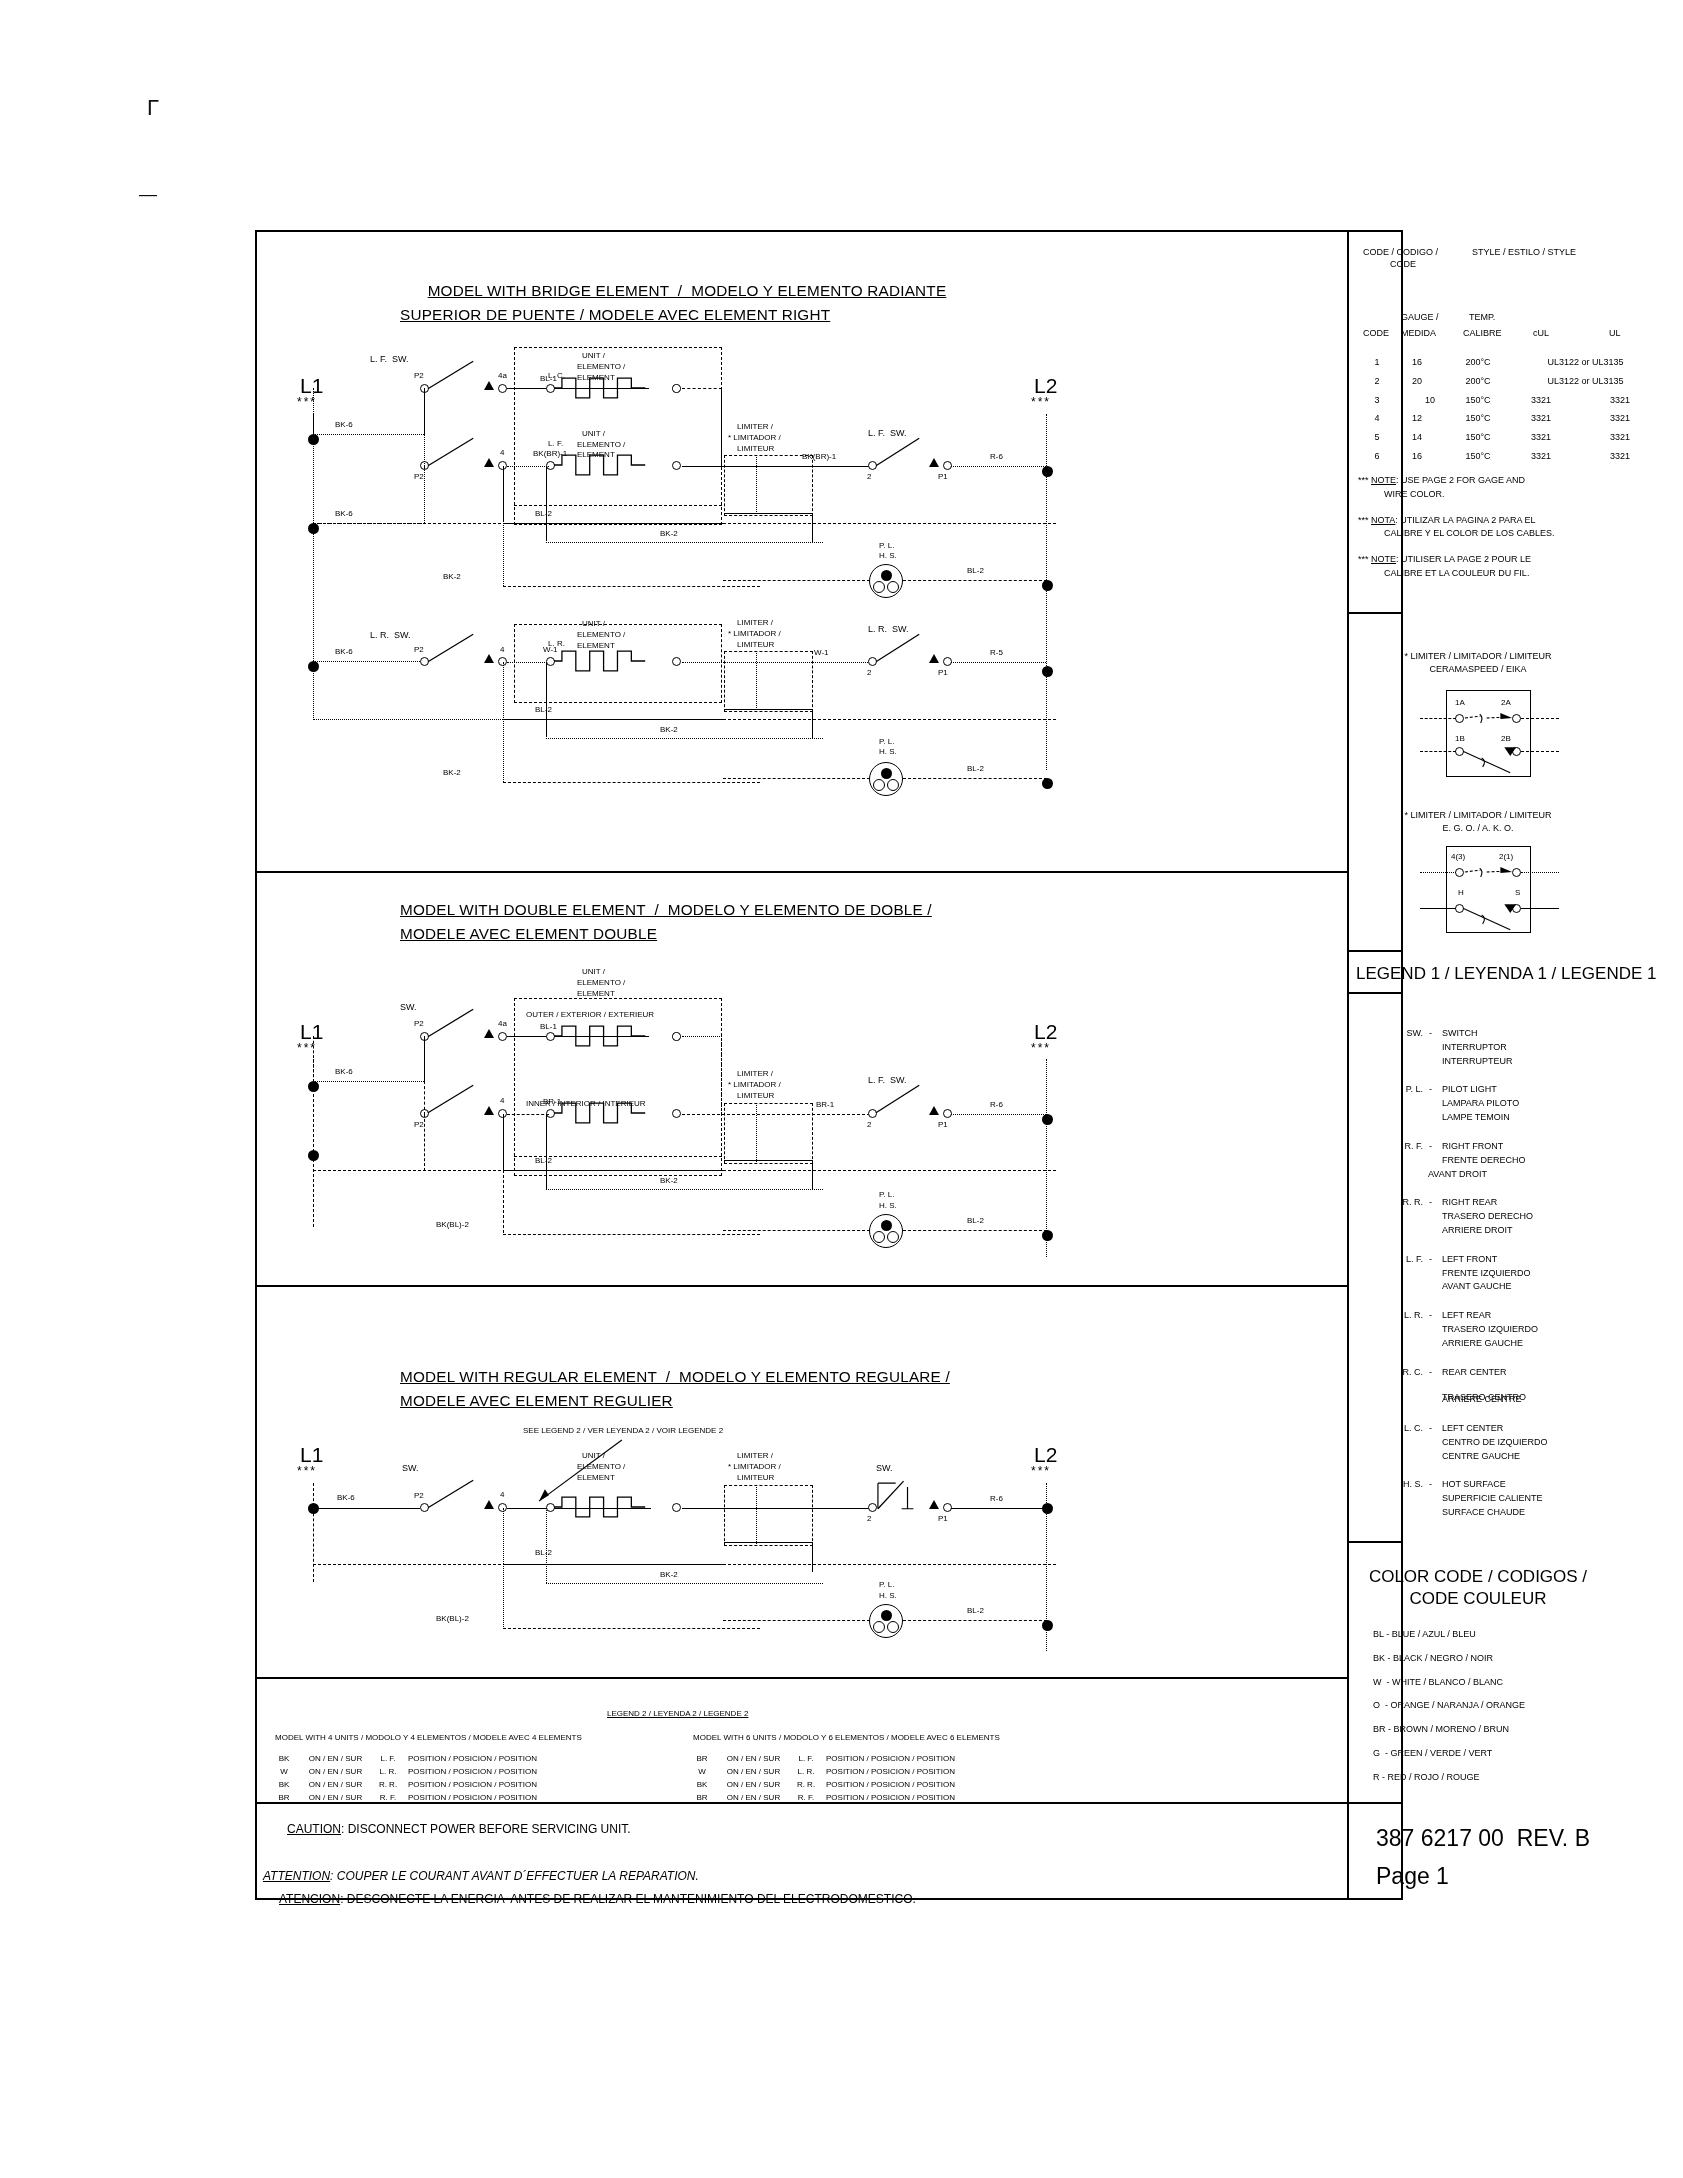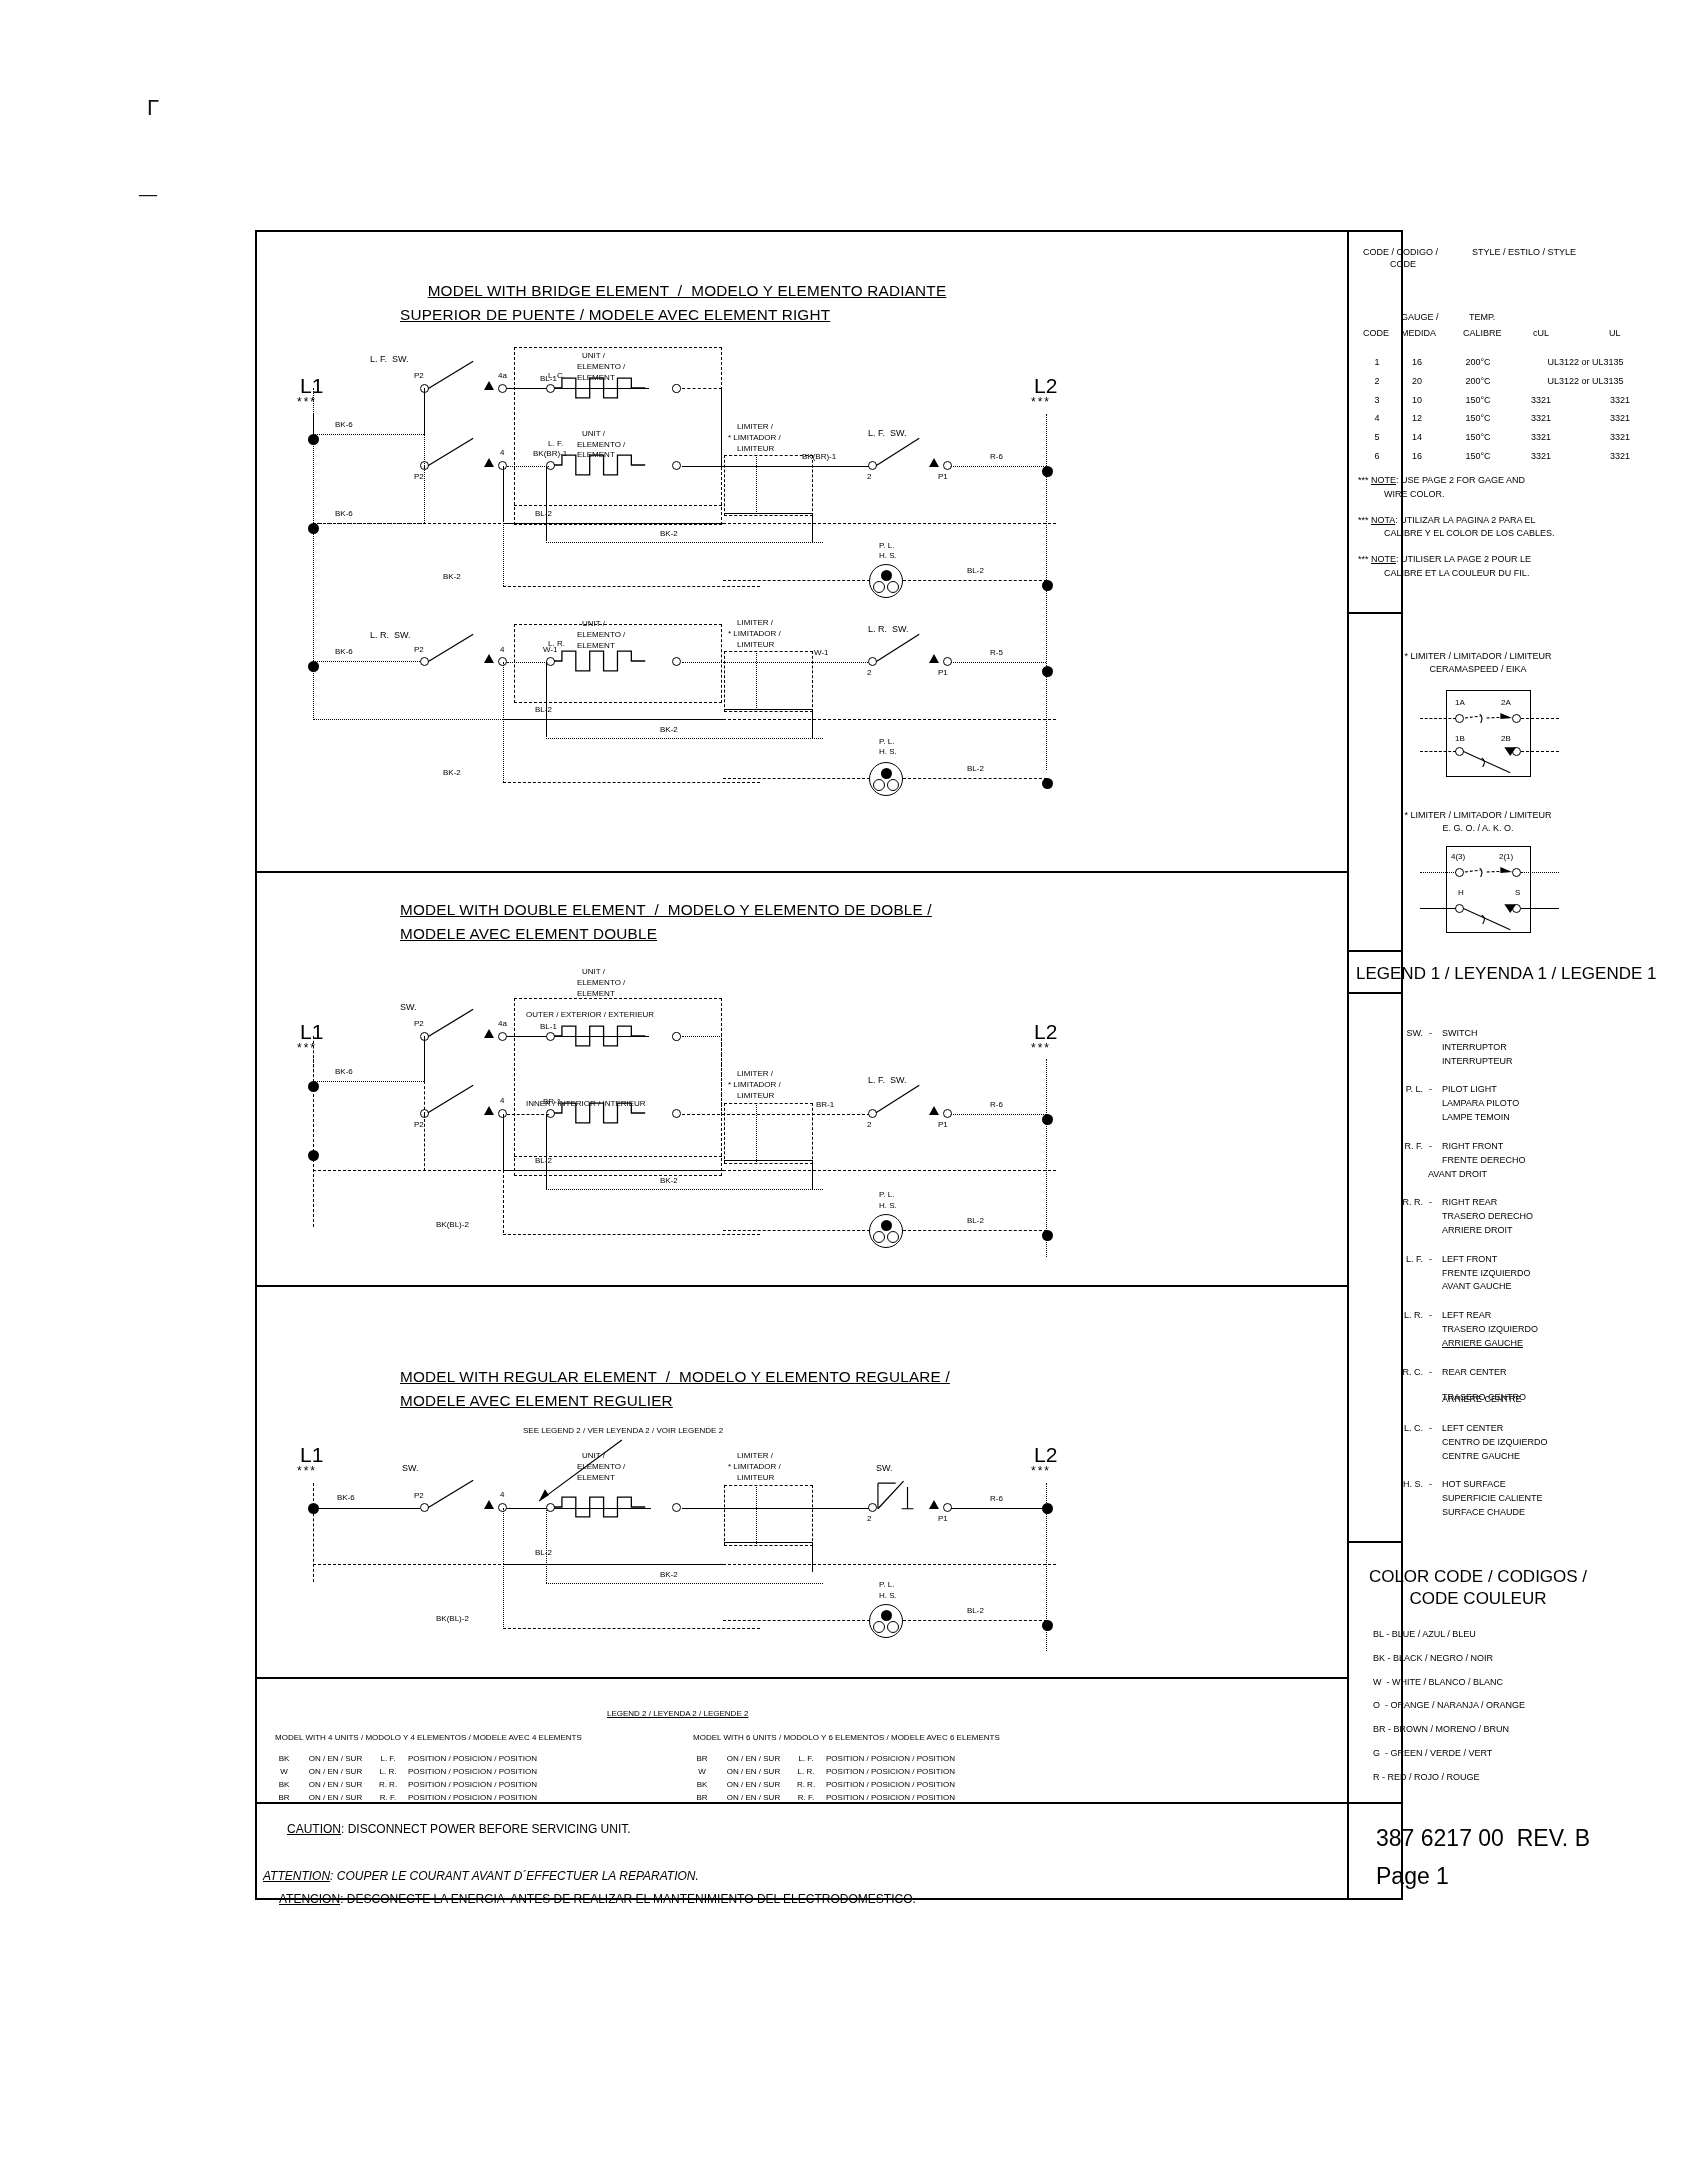--- a/index.html
+++ b/index.html
@@ -540,21 +540,21 @@
   <div id="code-rows" style="position:absolute;left:1347px;top:357px;width:56px;">
       <div class="t tiny" style="left: 18px; top: 0px; width: 24px; text-align: center;">1</div>
       <div class="t tiny" style="left: 55px; top: 0px; width: 30px; text-align: center;">16</div>
       <div class="t tiny" style="left: 111px; top: 0px; width: 40px; text-align: center;">200°C</div>
       <div class="t tiny" style="left: 164px; top: 0px; width: 149px; text-align: center;">UL3122 or UL3135</div>
       <div class="t tiny" style="left: 18px; top: 19px; width: 24px; text-align: center;">2</div>
       <div class="t tiny" style="left: 55px; top: 19px; width: 30px; text-align: center;">20</div>
       <div class="t tiny" style="left: 111px; top: 19px; width: 40px; text-align: center;">200°C</div>
       <div class="t tiny" style="left: 164px; top: 19px; width: 149px; text-align: center;">UL3122 or UL3135</div>
       <div class="t tiny" style="left: 18px; top: 38px; width: 24px; text-align: center;">3</div>
-      <div class="t tiny" style="left: 55px; top: 38px; width: 30px; text-align: center;">10</div>
+      <div class="t tiny" style="left: 55px; top: 38px; width: 30px; text-align: center; padding-left: 13px;">10</div>
       <div class="t tiny" style="left: 111px; top: 38px; width: 40px; text-align: center;">150°C</div>
       <div class="t tiny" style="left: 170px; top: 38px; width: 48px; text-align: center;">3321</div>
       <div class="t tiny" style="left: 249px; top: 38px; width: 48px; text-align: center;">3321</div>
       <div class="t tiny" style="left: 18px; top: 56px; width: 24px; text-align: center;">4</div>
       <div class="t tiny" style="left: 55px; top: 56px; width: 30px; text-align: center;">12</div>
       <div class="t tiny" style="left: 111px; top: 56px; width: 40px; text-align: center;">150°C</div>
       <div class="t tiny" style="left: 170px; top: 56px; width: 48px; text-align: center;">3321</div>
       <div class="t tiny" style="left: 249px; top: 56px; width: 48px; text-align: center;">3321</div>
       <div class="t tiny" style="left: 18px; top: 75px; width: 24px; text-align: center;">5</div>
       <div class="t tiny" style="left: 55px; top: 75px; width: 30px; text-align: center;">14</div>
@@ -655,21 +655,21 @@
       <div class="t tiny" style="left: 61px; top: 197px;">ARRIERE DROIT</div>
       <div class="t tiny" style="left: 0px; top: 169px; width: 42px; text-align: right;">R. R.</div>
       <div class="t tiny" style="left: 48px; top: 169px;">-</div>
       <div class="t tiny" style="left: 61px; top: 226px;">LEFT FRONT</div>
       <div class="t tiny" style="left: 61px; top: 240px;">FRENTE IZQUIERDO</div>
       <div class="t tiny" style="left: 61px; top: 253px;">AVANT GAUCHE</div>
       <div class="t tiny" style="left: 0px; top: 226px; width: 42px; text-align: right;">L. F.</div>
       <div class="t tiny" style="left: 48px; top: 226px;">-</div>
       <div class="t tiny" style="left: 61px; top: 282px;">LEFT REAR</div>
       <div class="t tiny" style="left: 61px; top: 296px;">TRASERO IZQUIERDO</div>
-      <div class="t tiny" style="left: 61px; top: 310px; text-decoration: underline;">ARRIERE GAUCHE</div>
+      <div class="t tiny" style="left: 61px; top: 310px;">ARRIERE GAUCHE</div>
       <div class="t tiny" style="left: 0px; top: 282px; width: 42px; text-align: right;">L. R.</div>
       <div class="t tiny" style="left: 48px; top: 282px;">-</div>
       <div class="t tiny" style="left: 61px; top: 339px;">REAR CENTER</div>
       <div class="t tiny" style="left: 61px; top: 364px;">TRASERO CENTRO</div>
       <div class="t tiny" style="left: 61px; top: 366px;">ARRIERE CENTRE</div>
       <div class="t tiny" style="left: 0px; top: 339px; width: 42px; text-align: right;">R. C.</div>
       <div class="t tiny" style="left: 48px; top: 339px;">-</div>
       <div class="t tiny" style="left: 61px; top: 395px;">LEFT CENTER</div>
       <div class="t tiny" style="left: 61px; top: 409px;">CENTRO DE IZQUIERDO</div>
       <div class="t tiny" style="left: 61px; top: 423px;">CENTRE GAUCHE</div>

